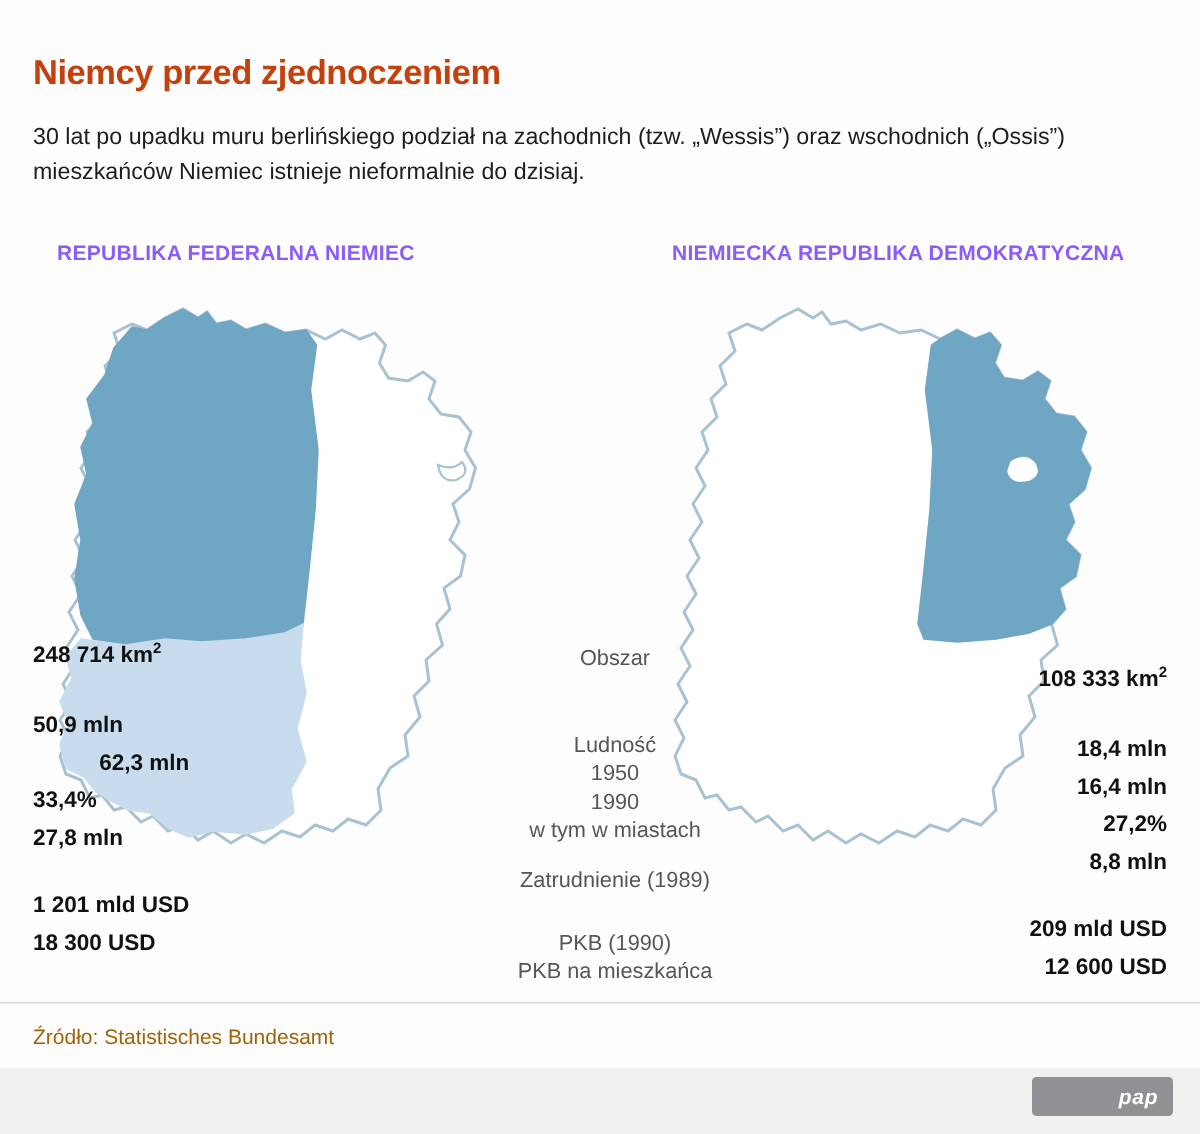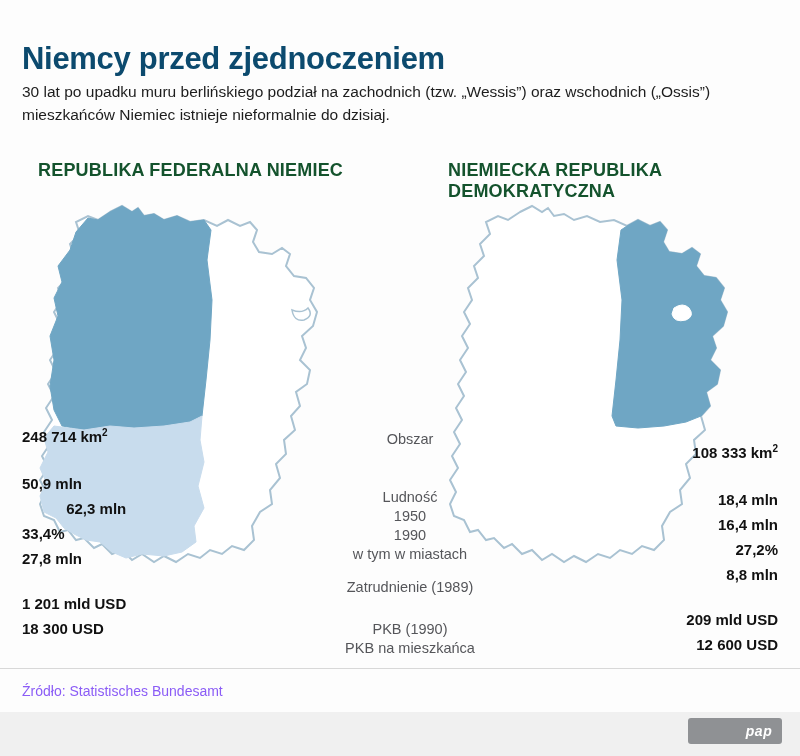--- a/index.html
+++ b/index.html
@@ -18,41 +18,41 @@
   .page {
     position: relative;
     width: 800px;
     height: 756px;
     background: #fdfdfd;
   }
   .title {
     position: absolute;
     left: 22px;
     top: 20px;
-    font-size: 31px;
+    font-size: 23px;
     font-weight: bold;
     letter-spacing: -0.3px;
-    color: #0c4a6e;
+    color: #c2410c;
   }
   .subtitle {
     position: absolute;
     left: 22px;
     top: 80px;
     width: 740px;
     font-size: 15.5px;
     line-height: 23px;
     color: #1d1d1d;
   }
   .col-head {
     position: absolute;
     top: 160px;
-    font-size: 18px;
+    font-size: 14px;
     font-weight: bold;
     letter-spacing: 0.2px;
-    color: #14532d;
+    color: #8b5cf6;
     padding-left: 16px;
   }
   .col-head.left { left: 22px; }
   .col-head.right { left: 432px; }
 
   .map-wrap {
     position: absolute;
     top: 190px;
     width: 360px;
     height: 470px;
@@ -101,21 +101,21 @@
   .v.pop2 { margin-bottom: 0; text-align: right; }
   .v.urban { margin-bottom: 0; }
   .v.emp { margin-bottom: 20px; }
   sup { font-size: 10px; vertical-align: super; }
 
   .source {
     position: absolute;
     left: 22px;
     top: 683px;
     font-size: 14px;
-    color: #8b5cf6;
+    color: #a16207;
   }
   .hr {
     position: absolute;
     left: 0;
     top: 668px;
     width: 800px;
     height: 1px;
     background: #d8d8d8;
   }
   .footer-band {

